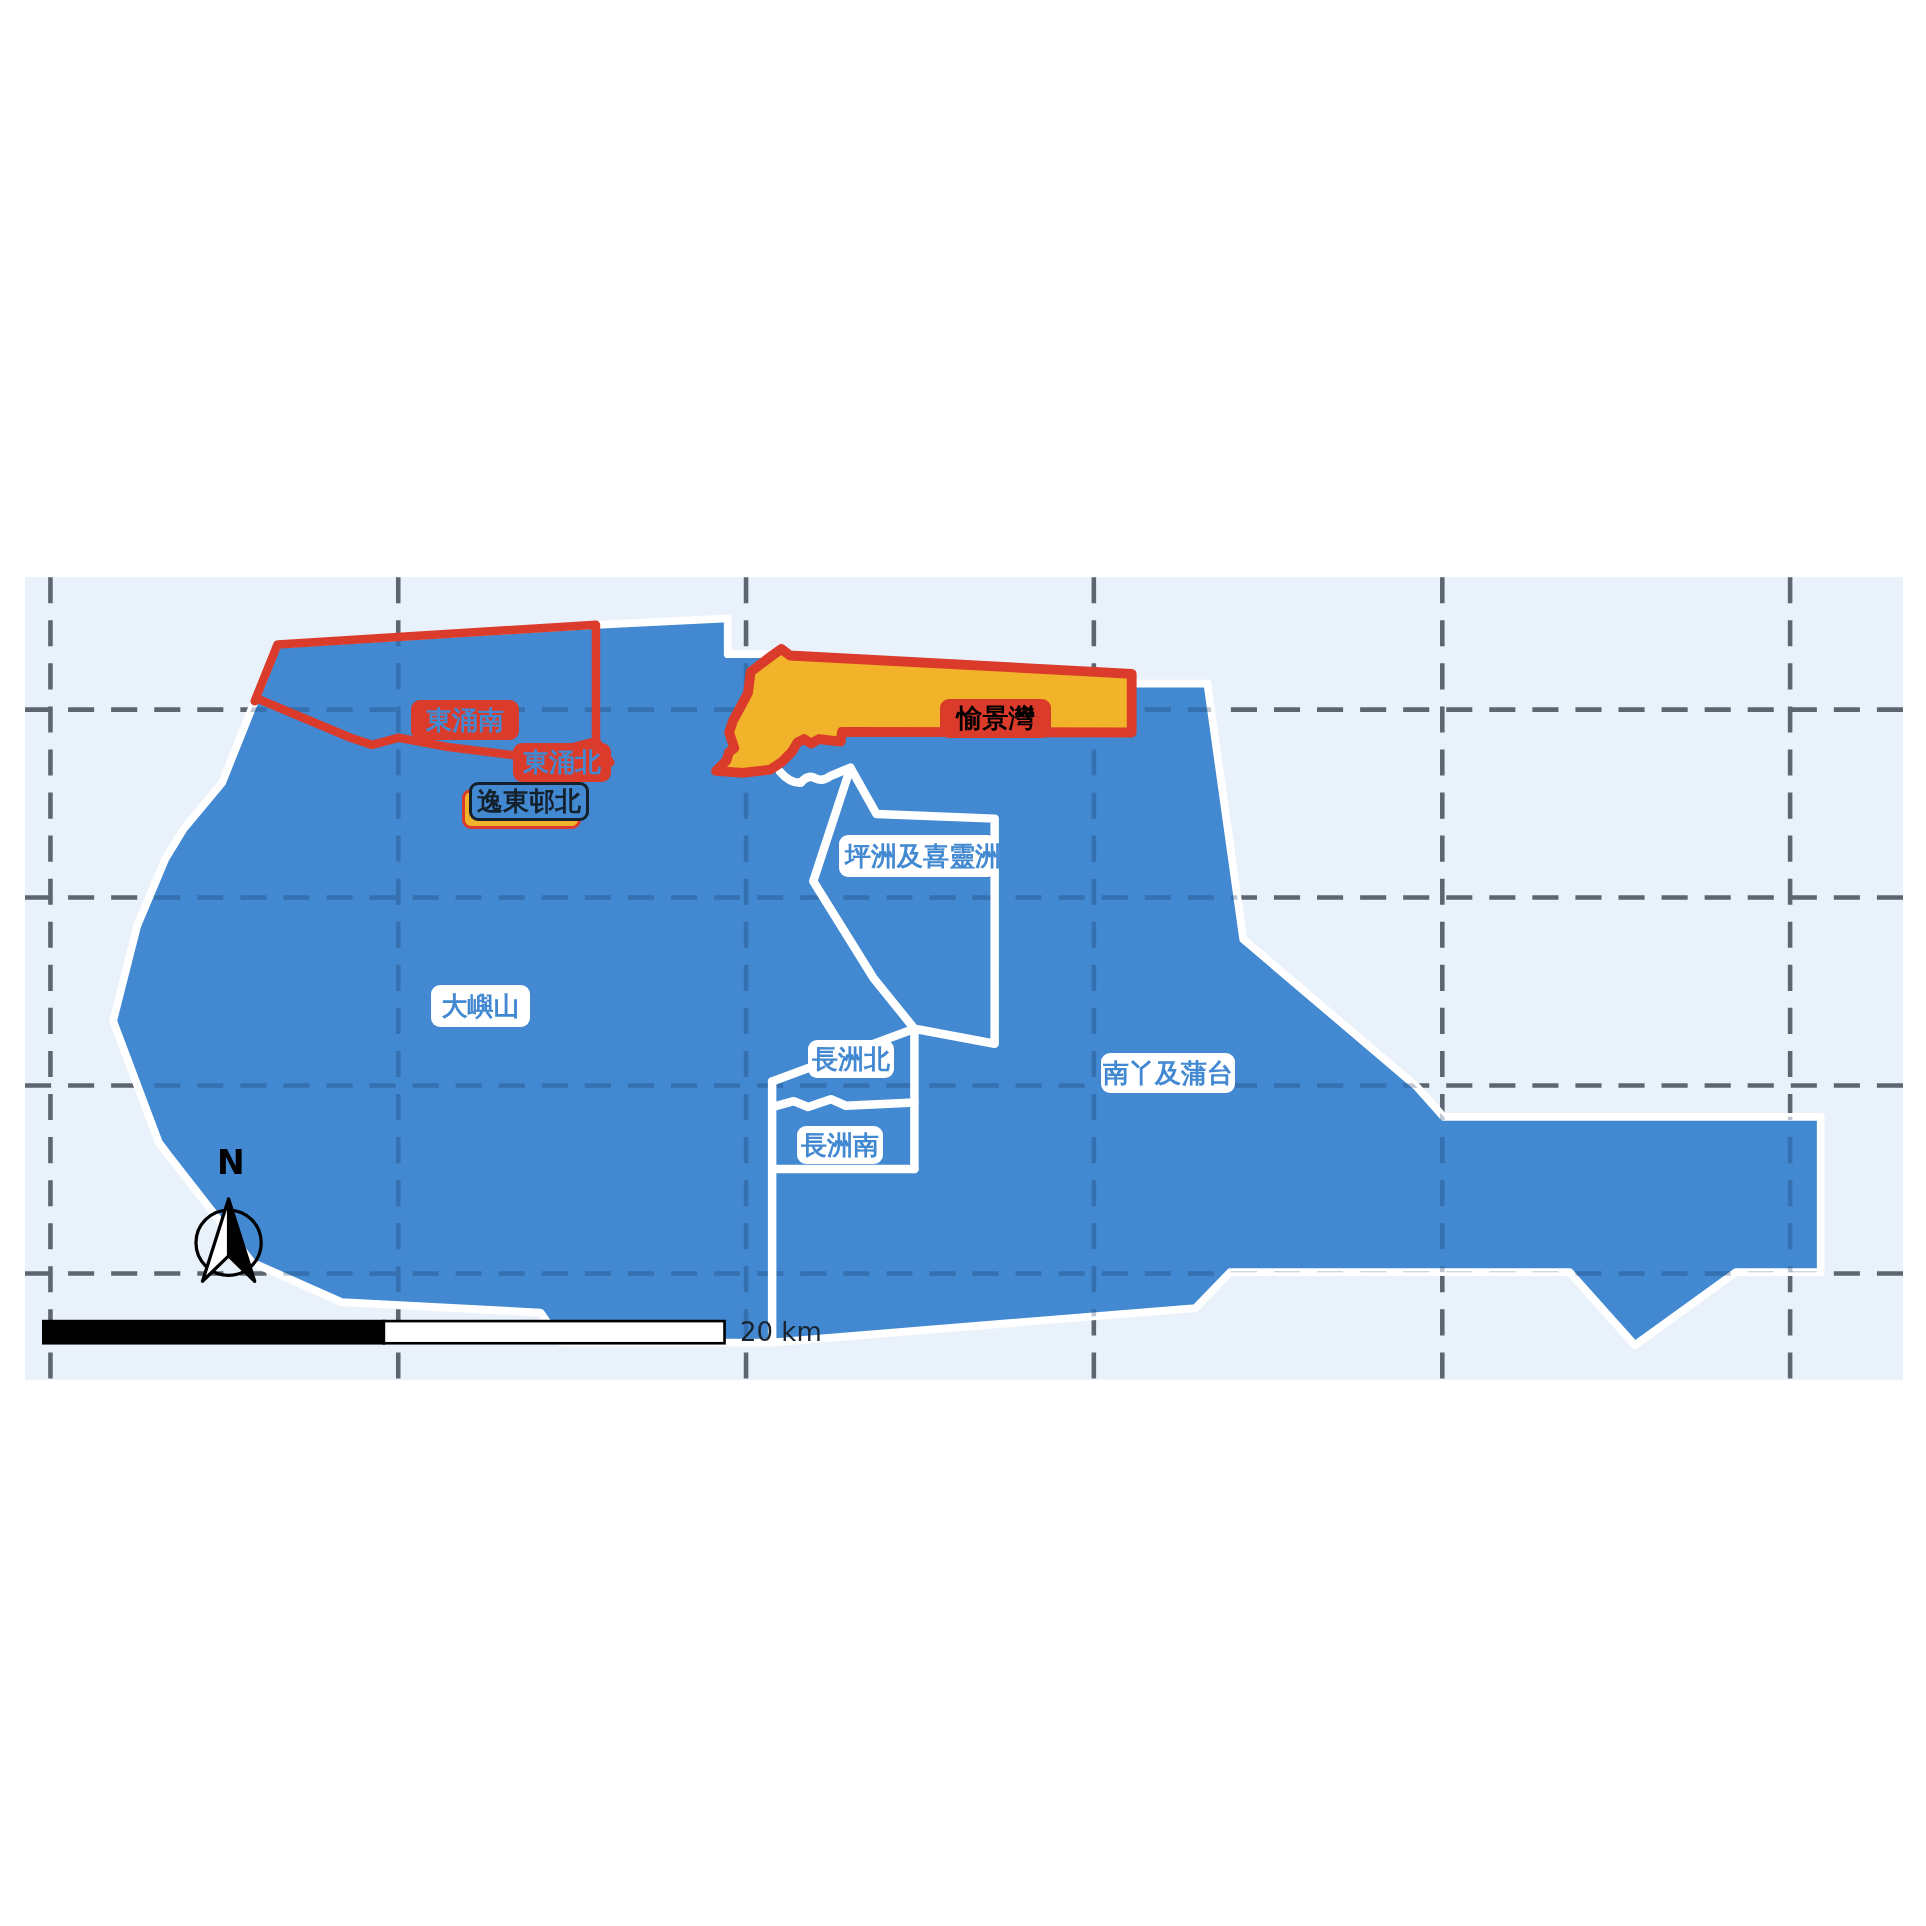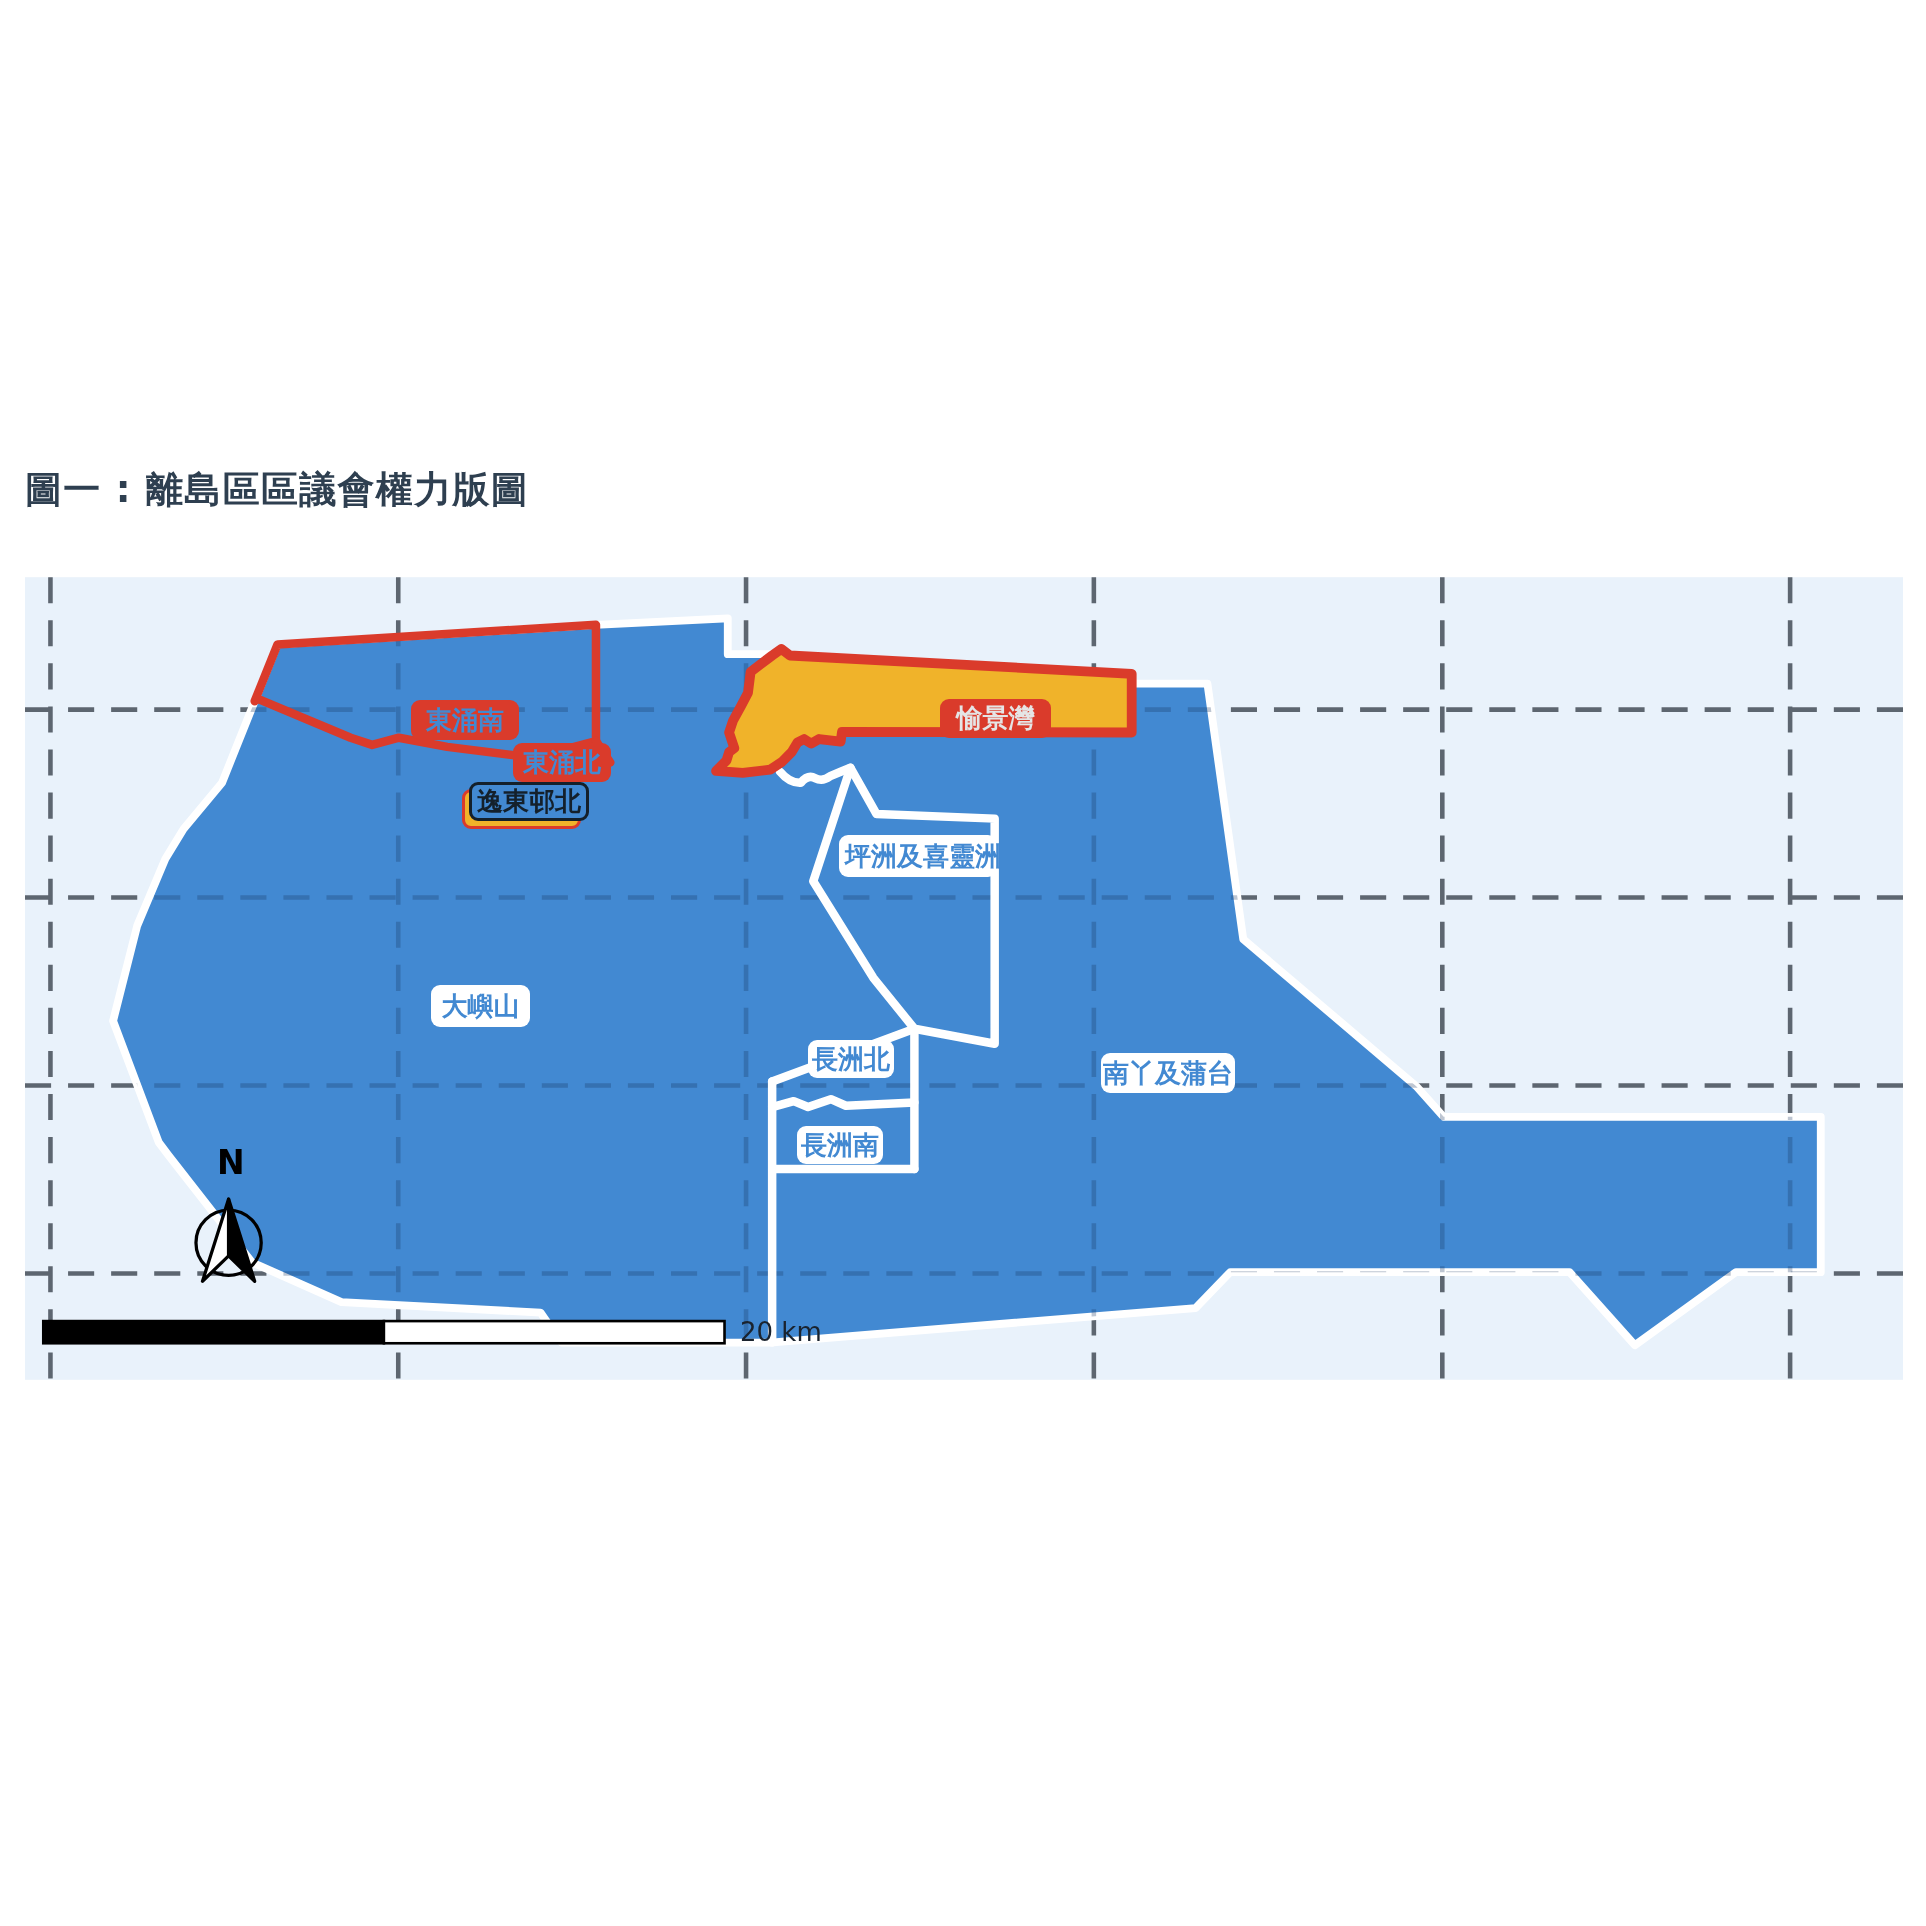--- a/index.html
+++ b/index.html
@@ -5,40 +5,39 @@
   html,body{margin:0;padding:0;background:#ffffff;}
   .page{position:relative;width:1926px;height:1926px;background:#ffffff;overflow:hidden;
         font-family:"DejaVu Sans","Liberation Sans",sans-serif;}
   .title{position:absolute;left:25px;top:465px;font-size:37px;font-weight:bold;color:#2e3f50;letter-spacing:1.3px;}
   .map-panel{position:absolute;left:25px;top:577px;width:1878px;height:702px;}
   .map-panel svg{position:absolute;left:0;top:0;}
   .map-label{position:absolute;display:flex;align-items:center;justify-content:center;
              background:#ffffff;border-radius:9px;font-weight:bold;font-size:26px;color:#4289d2;
              box-sizing:border-box;white-space:nowrap;}
   .map-label.red{background:#da3b2b;color:#4289d2;}
-  .map-label.red.yellow-text{color:#e5e5e5;}
+  .map-label.red.yellow-text{color:#000000;}
   .map-label.outlined{background:#4289d2;border:3.9px solid #14202b;color:#14202b;}
   .map-label.backcard{background:#f0b32a;border:3.9px solid #da3b2b;}
   .n-label{position:absolute;font-size:33px;font-weight:600;color:#000;}
   .km-label{position:absolute;font-size:26px;color:#1a232e;}
   .legend{position:absolute;left:365px;top:1403px;display:flex;align-items:center;gap:19.6px;}
   .legend-title{font-size:34px;font-weight:600;color:#2e3f50;white-space:nowrap;}
   .legend-title.second{margin-left:30px;}
   .legend-item-label{font-size:27px;color:#2e3f50;white-space:nowrap;}
   .swatch{width:43px;height:43px;background:#111111;border-radius:3.9px;display:flex;
           align-items:center;justify-content:center;flex:none;}
   .swatch .dot{width:30px;height:30px;border-radius:50%;}
   .swatch .ring{width:17.6px;height:17.6px;border-radius:50%;border:9.8px solid #fff;background:transparent;}
 </style>
 </head>
 <body>
 
 <div class="page">
 
-  <div class="title">圖一 : 離島區區議會權力版圖</div>
 
   <div class="map-panel">
     <svg width="1878" height="803" viewBox="0 0 2878 1230">
 
       <rect x="0" y="0" width="2878" height="1230" fill="#e9f2fb" style="fill: rgb(233, 242, 251);"></rect>
 
       <g stroke="#5d6670" stroke-width="7" stroke-dasharray="40 26" fill="none">
         <line x1="39" y1="0" x2="39" y2="1230"></line>
         <line x1="572" y1="0" x2="572" y2="1230"></line>
         <line x1="1105" y1="0" x2="1105" y2="1230"></line>

